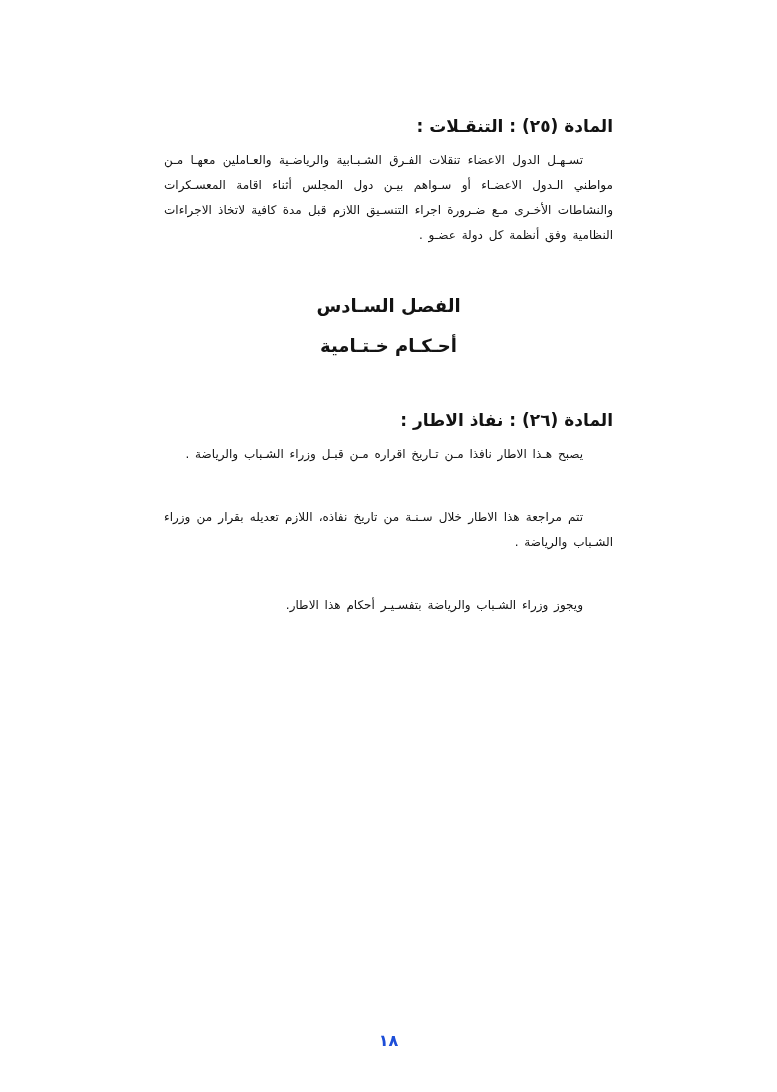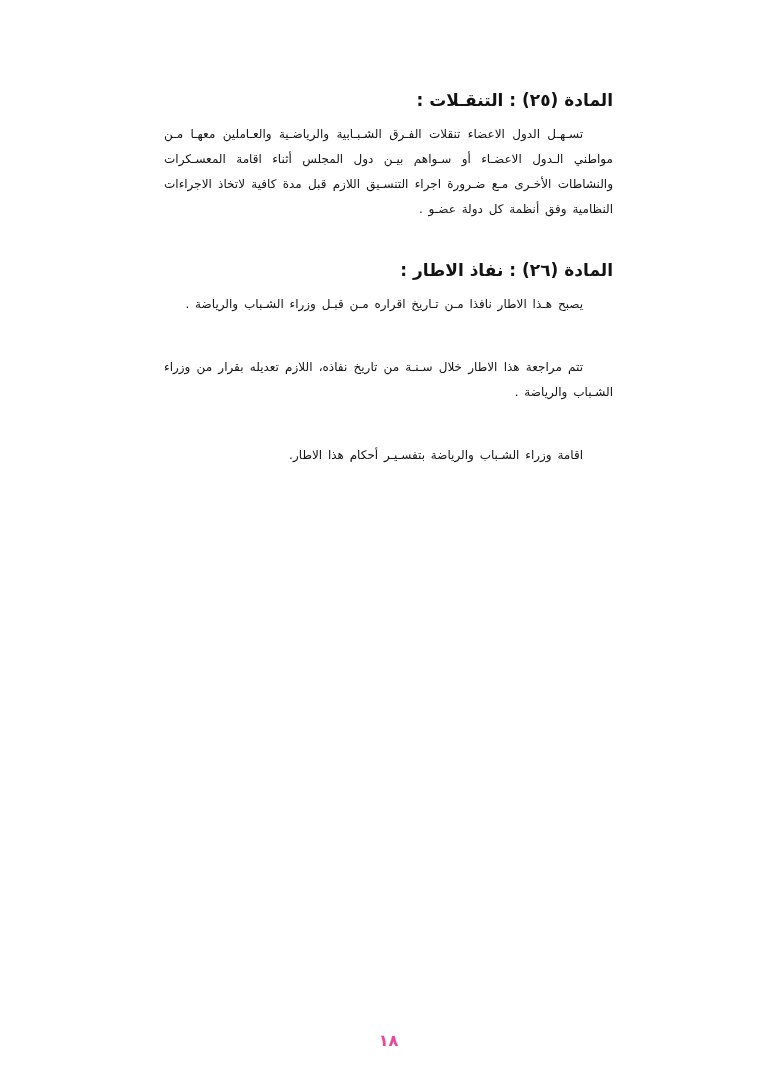--- a/index.html
+++ b/index.html
@@ -9,21 +9,21 @@
   }
   .page {
     position: relative;
     width: 777px;
     height: 1092px;
     box-sizing: border-box;
     background: #ffffff;
     color: #131313;
     direction: rtl;
     font-family: "DejaVu Sans", sans-serif;
-    padding: 90px 164px 0 164px;
+    padding: 116px 164px 0 164px;
     overflow: hidden;
   }
   .article {
     margin: 0 0 38px 0;
   }
   .article-heading {
     font-size: 17px;
     font-weight: bold;
     margin: 0 0 12px 0;
     text-align: right;
@@ -52,42 +52,46 @@
   .article--27 { margin-top: 36px; }
   .article--28 { margin-top: 36px; }
   .page-number {
     position: absolute;
     bottom: 42px;
     left: 0;
     right: 0;
     text-align: center;
     font-size: 16px;
     font-weight: bold;
-    color: #ec4899;
+    color: #1d4ed8;
   }
 </style>
 </head>
 <body>
 
 <div class="page">
 
   <section class="article article--25">
     <h2 class="article-heading">المادة (٢٥) : التنقـلات :</h2>
     <p class="article-body">تسـهـل الدول الاعضاء تنقلات الفـرق الشـبـابية والرياضـية والعـاملين معهـا مـن مواطني الـدول الاعضـاء أو سـواهم بيـن دول المجلس أثناء اقامة المعسـكرات والنشاطات الأخـرى مـع ضـرورة اجراء التنسـيق اللازم قبل مدة كافية لاتخاذ الاجراءات النظامية وفق أنظمة كل دولة عضـو .</p>
   </section>
 
+  <div class="chapter">
+    <h1 class="chapter-title">الفصل السـادس</h1>
+    <h1 class="chapter-subtitle">أحـكـام خـتـامية</h1>
+  </div>
 
   <section class="article article--26">
     <h2 class="article-heading">المادة (٢٦) : نفاذ الاطار :</h2>
     <p class="article-body">يصبح هـذا الاطار نافذا مـن تـاريخ اقراره مـن قبـل وزراء الشـباب والرياضة .</p>
   </section>
 
   <section class="article article--27">
     <p class="article-body">تتم مراجعة هذا الاطار خلال سـنـة من تاريخ نفاذه، اللازم تعديله بقرار من وزراء الشـباب والرياضة .</p>
   </section>
 
   <section class="article article--28">
-    <p class="article-body">اقامة وزراء الشـباب والرياضة بتفسـيـر أحكام هذا الاطار.</p>
+    <p class="article-body">ويجوز وزراء الشـباب والرياضة بتفسـيـر أحكام هذا الاطار.</p>
   </section>
 
   <footer class="page-number">١٨</footer>
 
 </div>
 
 </body></html>

